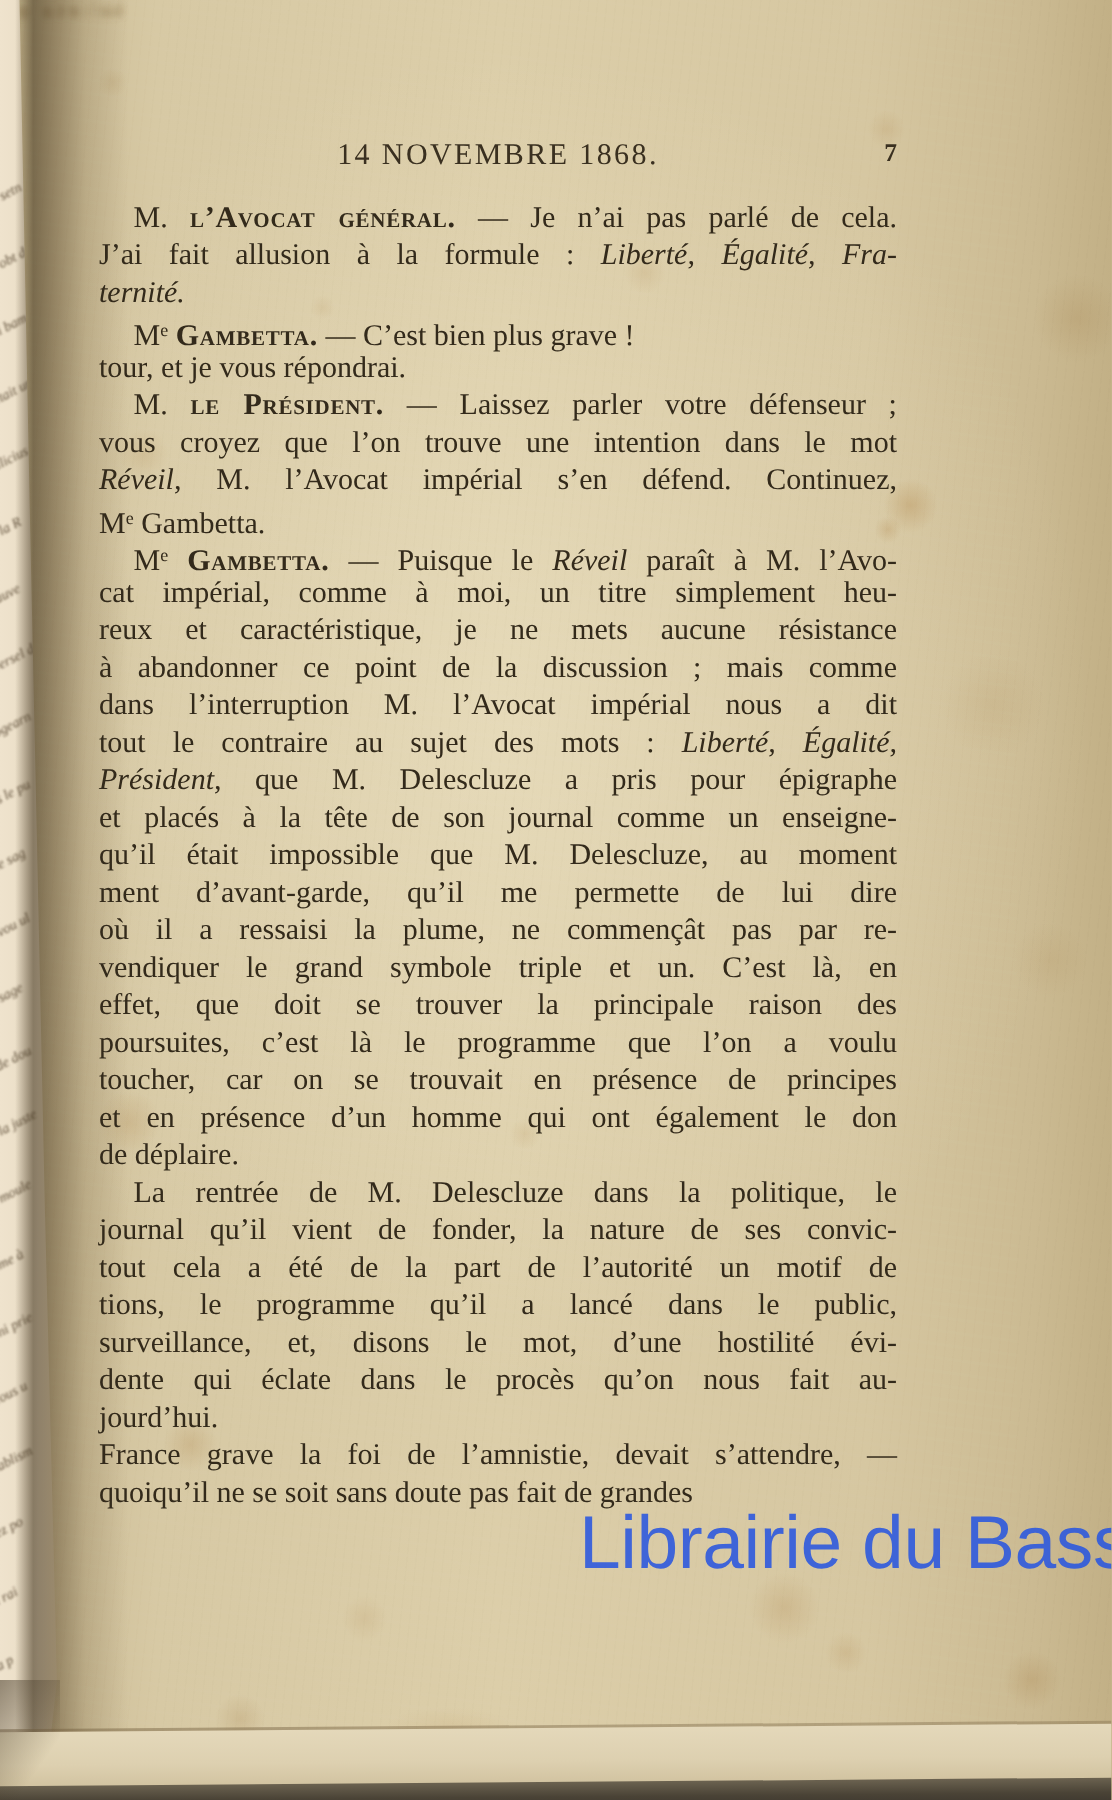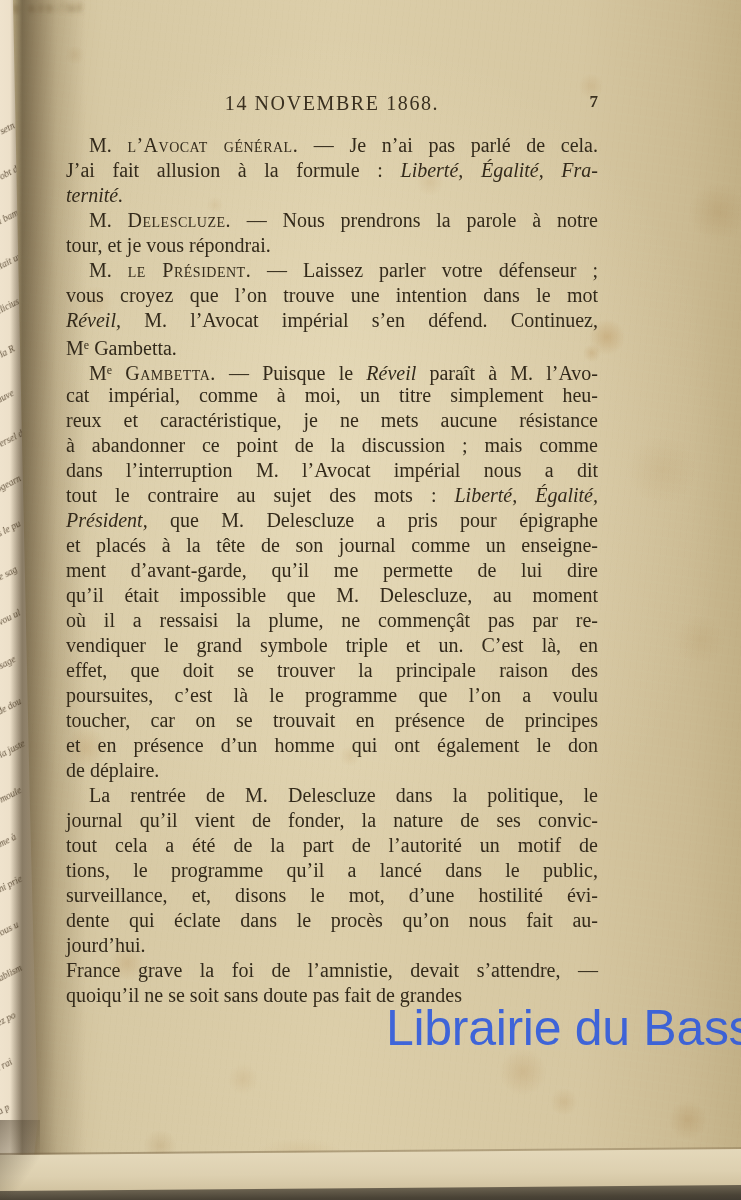--- a/index.html
+++ b/index.html
@@ -92,21 +92,21 @@
   }
   
   .body-text{
     position:absolute;left:66px;top:133px;width:532px;
     color:#332a1b;font-size:20px;
     text-rendering:optimizeLegibility;
   }
   .line{height:25px;line-height:25px;white-space:normal;}
   .line.just{text-align:justify;text-align-last:justify;}
   .line.ind{padding-left:23px;}
-  .s-sc{font-variant:small-caps;letter-spacing:.5px;}
+  .s-sc{font-variant:small-caps;letter-spacing:.5px;font-weight:bold;}
   .s-i{font-style:italic;margin-top:12px;}
   .s-sup{font-size:12px;vertical-align:6px;}
   
   .page-edge-line{
     position:absolute;left:-8px;right:-8px;top:1150px;height:3px;
     background:linear-gradient(90deg,rgba(118,98,66,.5),rgba(118,98,66,.35));
     transform:rotate(-.45deg);
   }
   .under-edge{
     position:absolute;left:-8px;right:-8px;top:1152px;height:40px;
@@ -174,36 +174,36 @@
 
   <div class="header">
     <span class="date">14 NOVEMBRE 1868.</span>
     <span class="pagenum">7</span>
   </div>
 
   <div class="body-text">
       <div class="line just ind"><span class="s-n">M. </span><span class="s-sc">l’Avocat général.</span><span class="s-n"> — Je n’ai pas parlé de cela.</span></div>
       <div class="line just"><span class="s-n">J’ai fait allusion à la formule : </span><span class="s-i">Liberté, Égalité, Fra-</span></div>
       <div class="line"><span class="s-i">ternité.</span></div>
-      <div class="line just ind"><span class="s-n">M. </span><span class="s-sc">Delescluze.</span><span class="s-n"> — Nous prendrons la parole à notre</span></div>
+      <div class="line ind"><span class="s-n">M</span><span class="s-sup">e</span><span class="s-n"> </span><span class="s-sc">Gambetta.</span><span class="s-n"> — C’est bien plus grave !</span></div>
       <div class="line"><span class="s-n">tour, et je vous répondrai.</span></div>
       <div class="line just ind"><span class="s-n">M. </span><span class="s-sc">le Président.</span><span class="s-n"> — Laissez parler votre défenseur ;</span></div>
       <div class="line just"><span class="s-n">vous croyez que l’on trouve une intention dans le mot</span></div>
       <div class="line just"><span class="s-i">Réveil,</span><span class="s-n"> M. l’Avocat impérial s’en défend. Continuez,</span></div>
       <div class="line"><span class="s-n">M</span><span class="s-sup">e</span><span class="s-n"> Gambetta.</span></div>
       <div class="line just ind"><span class="s-n">M</span><span class="s-sup">e</span><span class="s-n"> </span><span class="s-sc">Gambetta.</span><span class="s-n"> — Puisque le </span><span class="s-i">Réveil</span><span class="s-n"> paraît à M. l’Avo-</span></div>
       <div class="line just"><span class="s-n">cat impérial, comme à moi, un titre simplement heu-</span></div>
       <div class="line just"><span class="s-n">reux et caractéristique, je ne mets aucune résistance</span></div>
       <div class="line just"><span class="s-n">à abandonner ce point de la discussion ; mais comme</span></div>
       <div class="line just"><span class="s-n">dans l’interruption M. l’Avocat impérial nous a dit</span></div>
       <div class="line just"><span class="s-n">tout le contraire au sujet des mots : </span><span class="s-i">Liberté, Égalité,</span></div>
       <div class="line just"><span class="s-i">Président,</span><span class="s-n"> que M. Delescluze a pris pour épigraphe</span></div>
       <div class="line just"><span class="s-n">et placés à la tête de son journal comme un enseigne-</span></div>
+      <div class="line just"><span class="s-n">qu’il était impossible que M. Delescluze, au moment</span></div>
       <div class="line just"><span class="s-n">ment d’avant-garde, qu’il me permette de lui dire</span></div>
-      <div class="line just"><span class="s-n">qu’il était impossible que M. Delescluze, au moment</span></div>
       <div class="line just"><span class="s-n">où il a ressaisi la plume, ne commençât pas par re-</span></div>
       <div class="line just"><span class="s-n">vendiquer le grand symbole triple et un. C’est là, en</span></div>
       <div class="line just"><span class="s-n">effet, que doit se trouver la principale raison des</span></div>
       <div class="line just"><span class="s-n">poursuites, c’est là le programme que l’on a voulu</span></div>
       <div class="line just"><span class="s-n">toucher, car on se trouvait en présence de principes</span></div>
       <div class="line just"><span class="s-n">et en présence d’un homme qui ont également le don</span></div>
       <div class="line"><span class="s-n">de déplaire.</span></div>
       <div class="line just ind"><span class="s-n">La rentrée de M. Delescluze dans la politique, le</span></div>
       <div class="line just"><span class="s-n">journal qu’il vient de fonder, la nature de ses convic-</span></div>
       <div class="line just"><span class="s-n">tout cela a été de la part de l’autorité un motif de</span></div>

